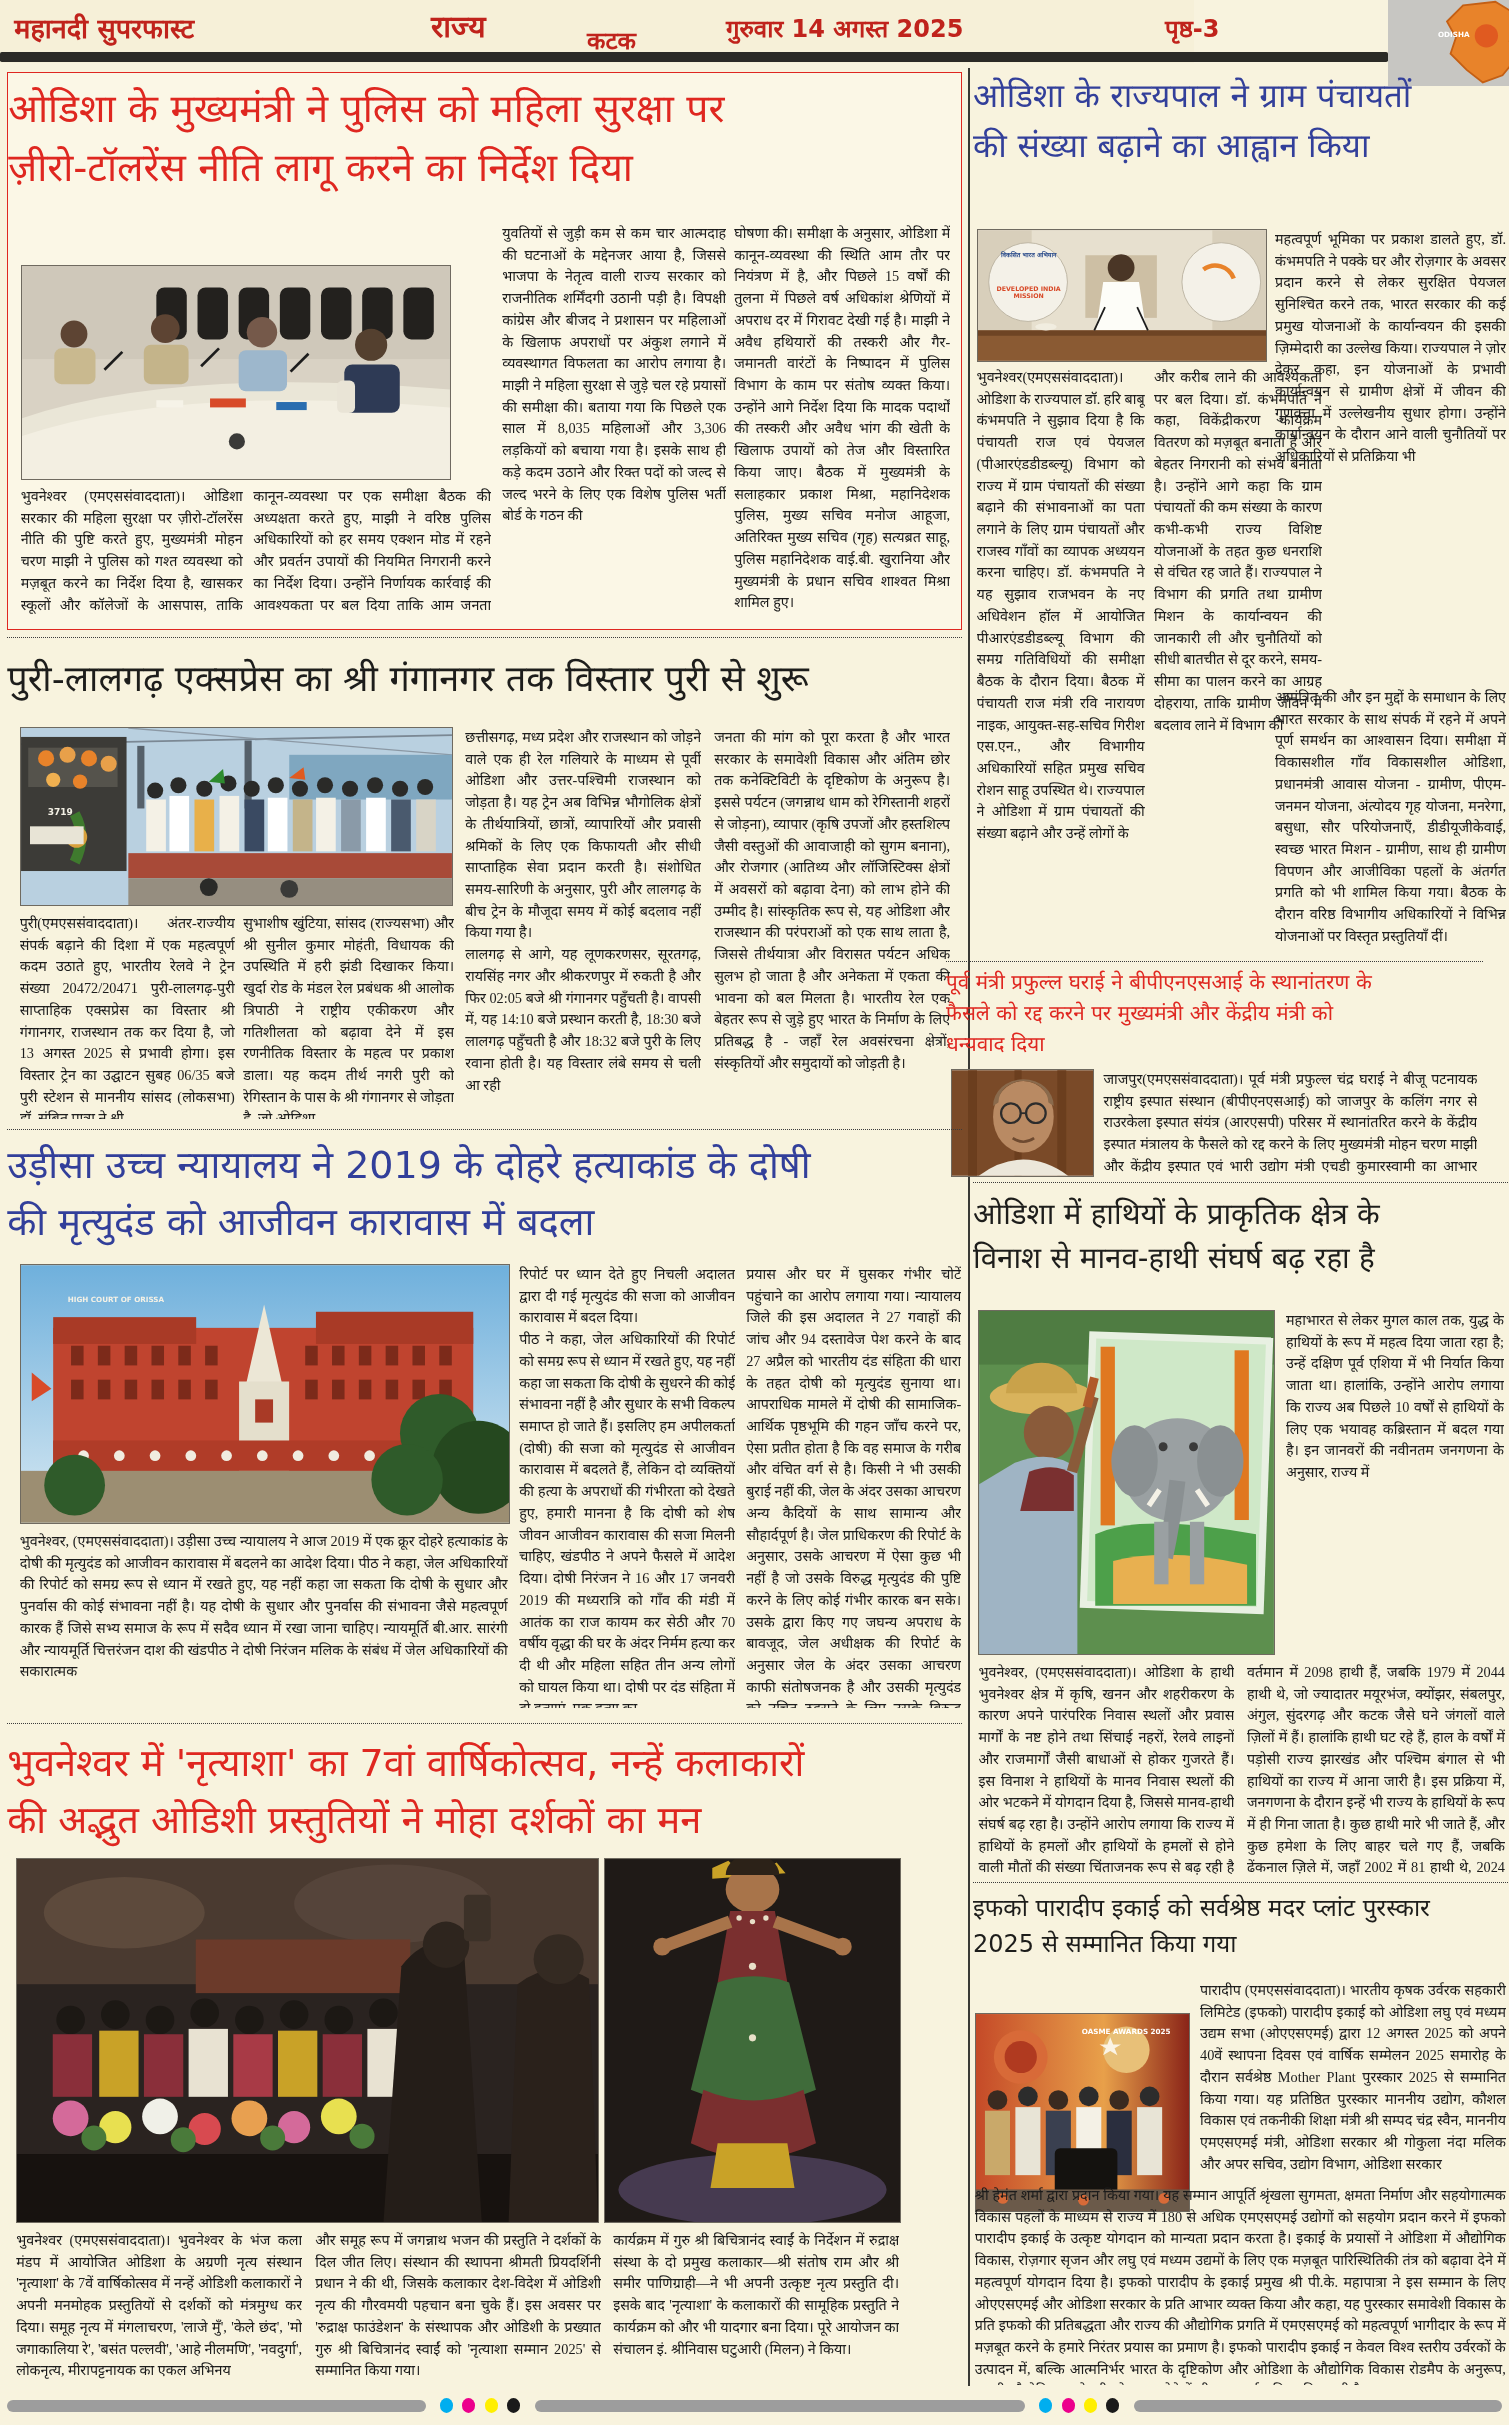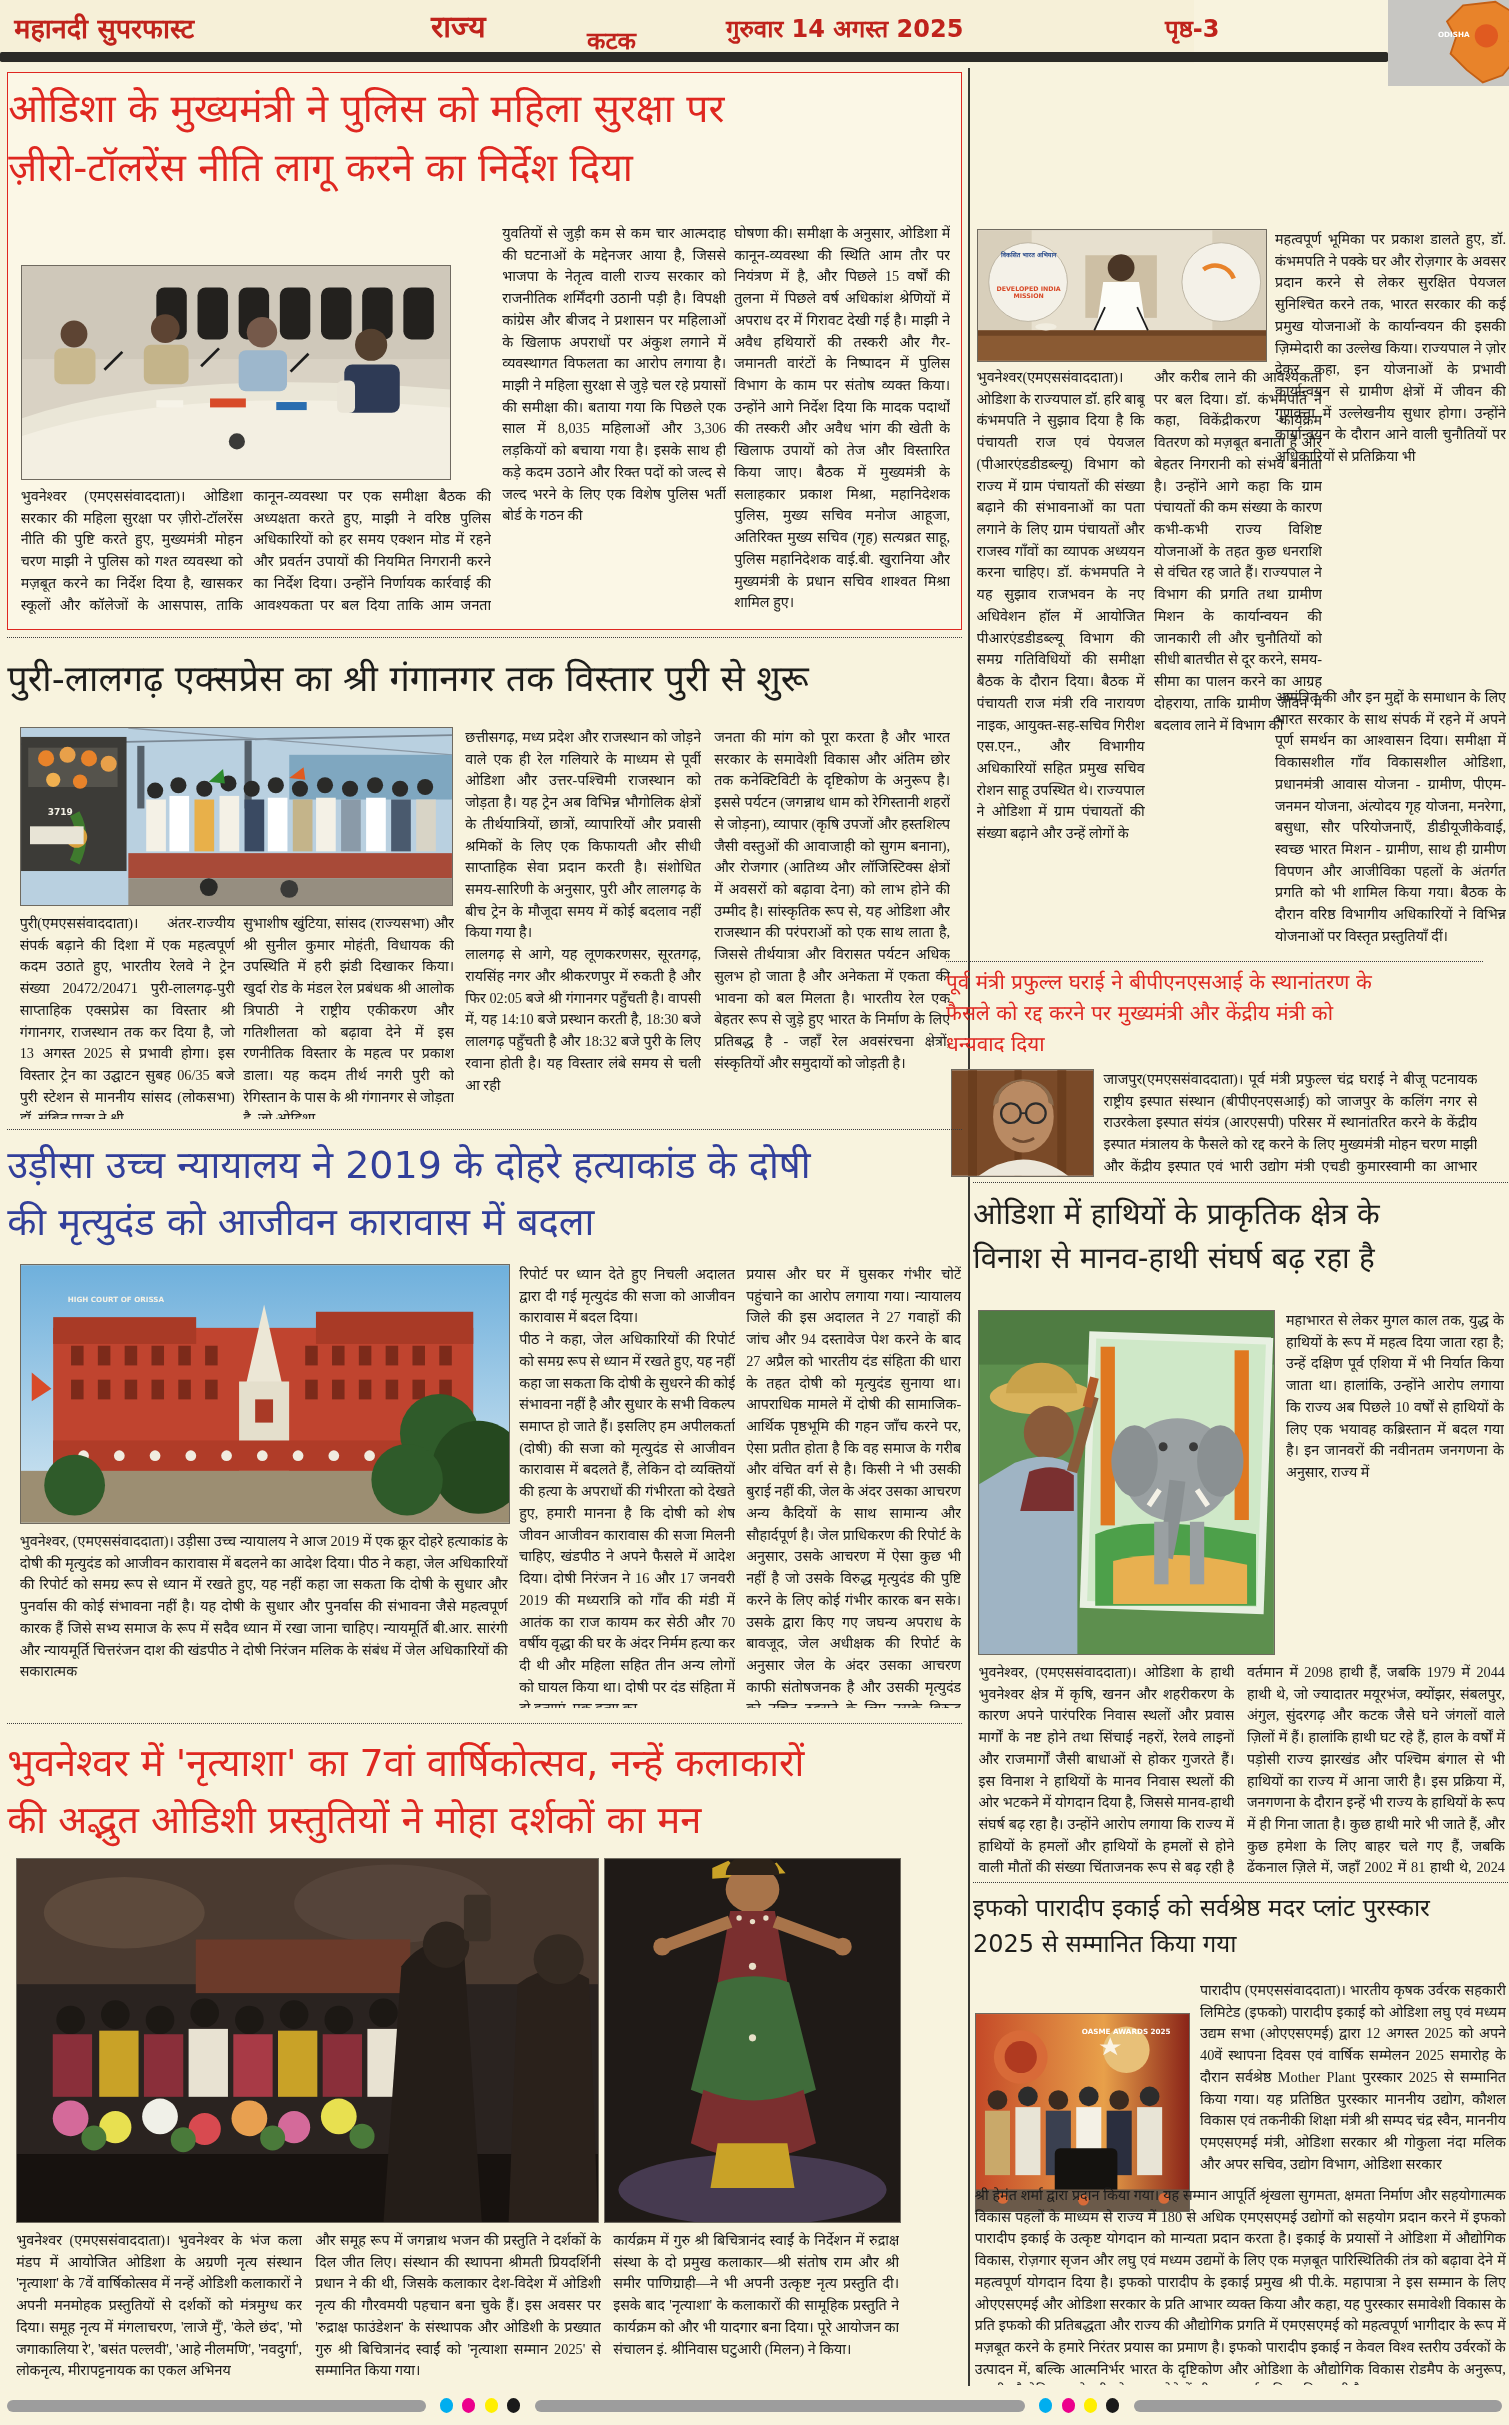--- a/index.html
+++ b/index.html
@@ -85,20 +85,22 @@
         <circle cx="240" cy="196" r="9" fill="#3a3a38"></circle>
       </svg>
     </div>
     <div class="col" style="left:12.5px;top:413px;width:222px;height:132px;">भुवनेश्वर (एमएससंवाददाता)। ओडिशा सरकार की महिला सुरक्षा पर ज़ीरो-टॉलरेंस नीति की पुष्टि करते हुए, मुख्यमंत्री मोहन चरण माझी ने पुलिस को गश्त व्यवस्था को मज़बूत करने का निर्देश दिया है, खासकर स्कूलों और कॉलेजों के आसपास, ताकि छात्राओं की सुरक्षा सुनिश्चित की जा सके। अपराध और</div>
     <div class="col" style="left:245px;top:413px;width:238px;height:132px;">कानून-व्यवस्था पर एक समीक्षा बैठक की अध्यक्षता करते हुए, माझी ने वरिष्ठ पुलिस अधिकारियों को हर समय एक्शन मोड में रहने और प्रवर्तन उपायों की नियमित निगरानी करने का निर्देश दिया। उन्होंने निर्णायक कार्रवाई की आवश्यकता पर बल दिया ताकि आम जनता सुरक्षित महसूस करे। यह निर्देश पिछले महीने</div>
     <div class="col" style="left:494px;top:150px;width:224px;height:395px;">युवतियों से जुड़ी कम से कम चार आत्मदाह की घटनाओं के मद्देनजर आया है, जिससे भाजपा के नेतृत्व वाली राज्य सरकार को राजनीतिक शर्मिंदगी उठानी पड़ी है। विपक्षी कांग्रेस और बीजद ने प्रशासन पर महिलाओं के खिलाफ अपराधों पर अंकुश लगाने में व्यवस्थागत विफलता का आरोप लगाया है। माझी ने महिला सुरक्षा से जुड़े चल रहे प्रयासों की समीक्षा की। बताया गया कि पिछले एक साल में 8,035 महिलाओं और 3,306 लड़कियों को बचाया गया है। इसके साथ ही कड़े कदम उठाने और रिक्त पदों को जल्द से जल्द भरने के लिए एक विशेष पुलिस भर्ती बोर्ड के गठन की</div>
     <div class="col" style="left:726px;top:150px;width:216px;height:395px;">घोषणा की। समीक्षा के अनुसार, ओडिशा में कानून-व्यवस्था की स्थिति आम तौर पर नियंत्रण में है, और पिछले 15 वर्षों की तुलना में पिछले वर्ष अधिकांश श्रेणियों में अपराध दर में गिरावट देखी गई है। माझी ने अवैध हथियारों की तस्करी और गैर-जमानती वारंटों के निष्पादन में पुलिस विभाग के काम पर संतोष व्यक्त किया। उन्होंने आगे निर्देश दिया कि मादक पदार्थों की तस्करी और अवैध भांग की खेती के खिलाफ उपायों को तेज और विस्तारित किया जाए। बैठक में मुख्यमंत्री के सलाहकार प्रकाश मिश्रा, महानिदेशक पुलिस, मुख्य सचिव मनोज आहूजा, अतिरिक्त मुख्य सचिव (गृह) सत्यब्रत साहू, पुलिस महानिदेशक वाई.बी. खुरानिया और मुख्यमंत्री के प्रधान सचिव शाश्वत मिश्रा शामिल हुए।</div>
   </div>
 
   <div class="article" style="left:973px;top:66px;width:537px;height:891px;">
+    <div class="hl" style="top:5.4px;font-size:33px;color:#323f9a;">ओडिशा के राज्यपाल ने ग्राम पंचायतों
+की संख्या बढ़ाने का आह्वान किया</div>
     <div class="photo" style="left:3.6px;top:163px;width:288px;height:131px;">
       <svg width="288" height="131" viewBox="0 0 322 146">
         <rect width="322" height="146" fill="#e7e0cf"></rect>
         <rect x="0" y="0" width="60" height="146" fill="#d8cfbb"></rect>
         <rect x="262" y="0" width="60" height="146" fill="#d8cfbb"></rect>
         <circle cx="56" cy="58" r="44" fill="#f4f1e8" stroke="#b9b2a0"></circle>
         <circle cx="272" cy="58" r="44" fill="#f4f1e8" stroke="#b9b2a0"></circle>
         <path d="M252,44 a22,22 0 0 1 34,10" stroke="#e8832a" stroke-width="5" fill="none"></path>
         <rect x="120" y="28" width="80" height="70" fill="#cdbfa4"></rect>
         <circle cx="160" cy="42" r="15" fill="#4a3626"></circle>

